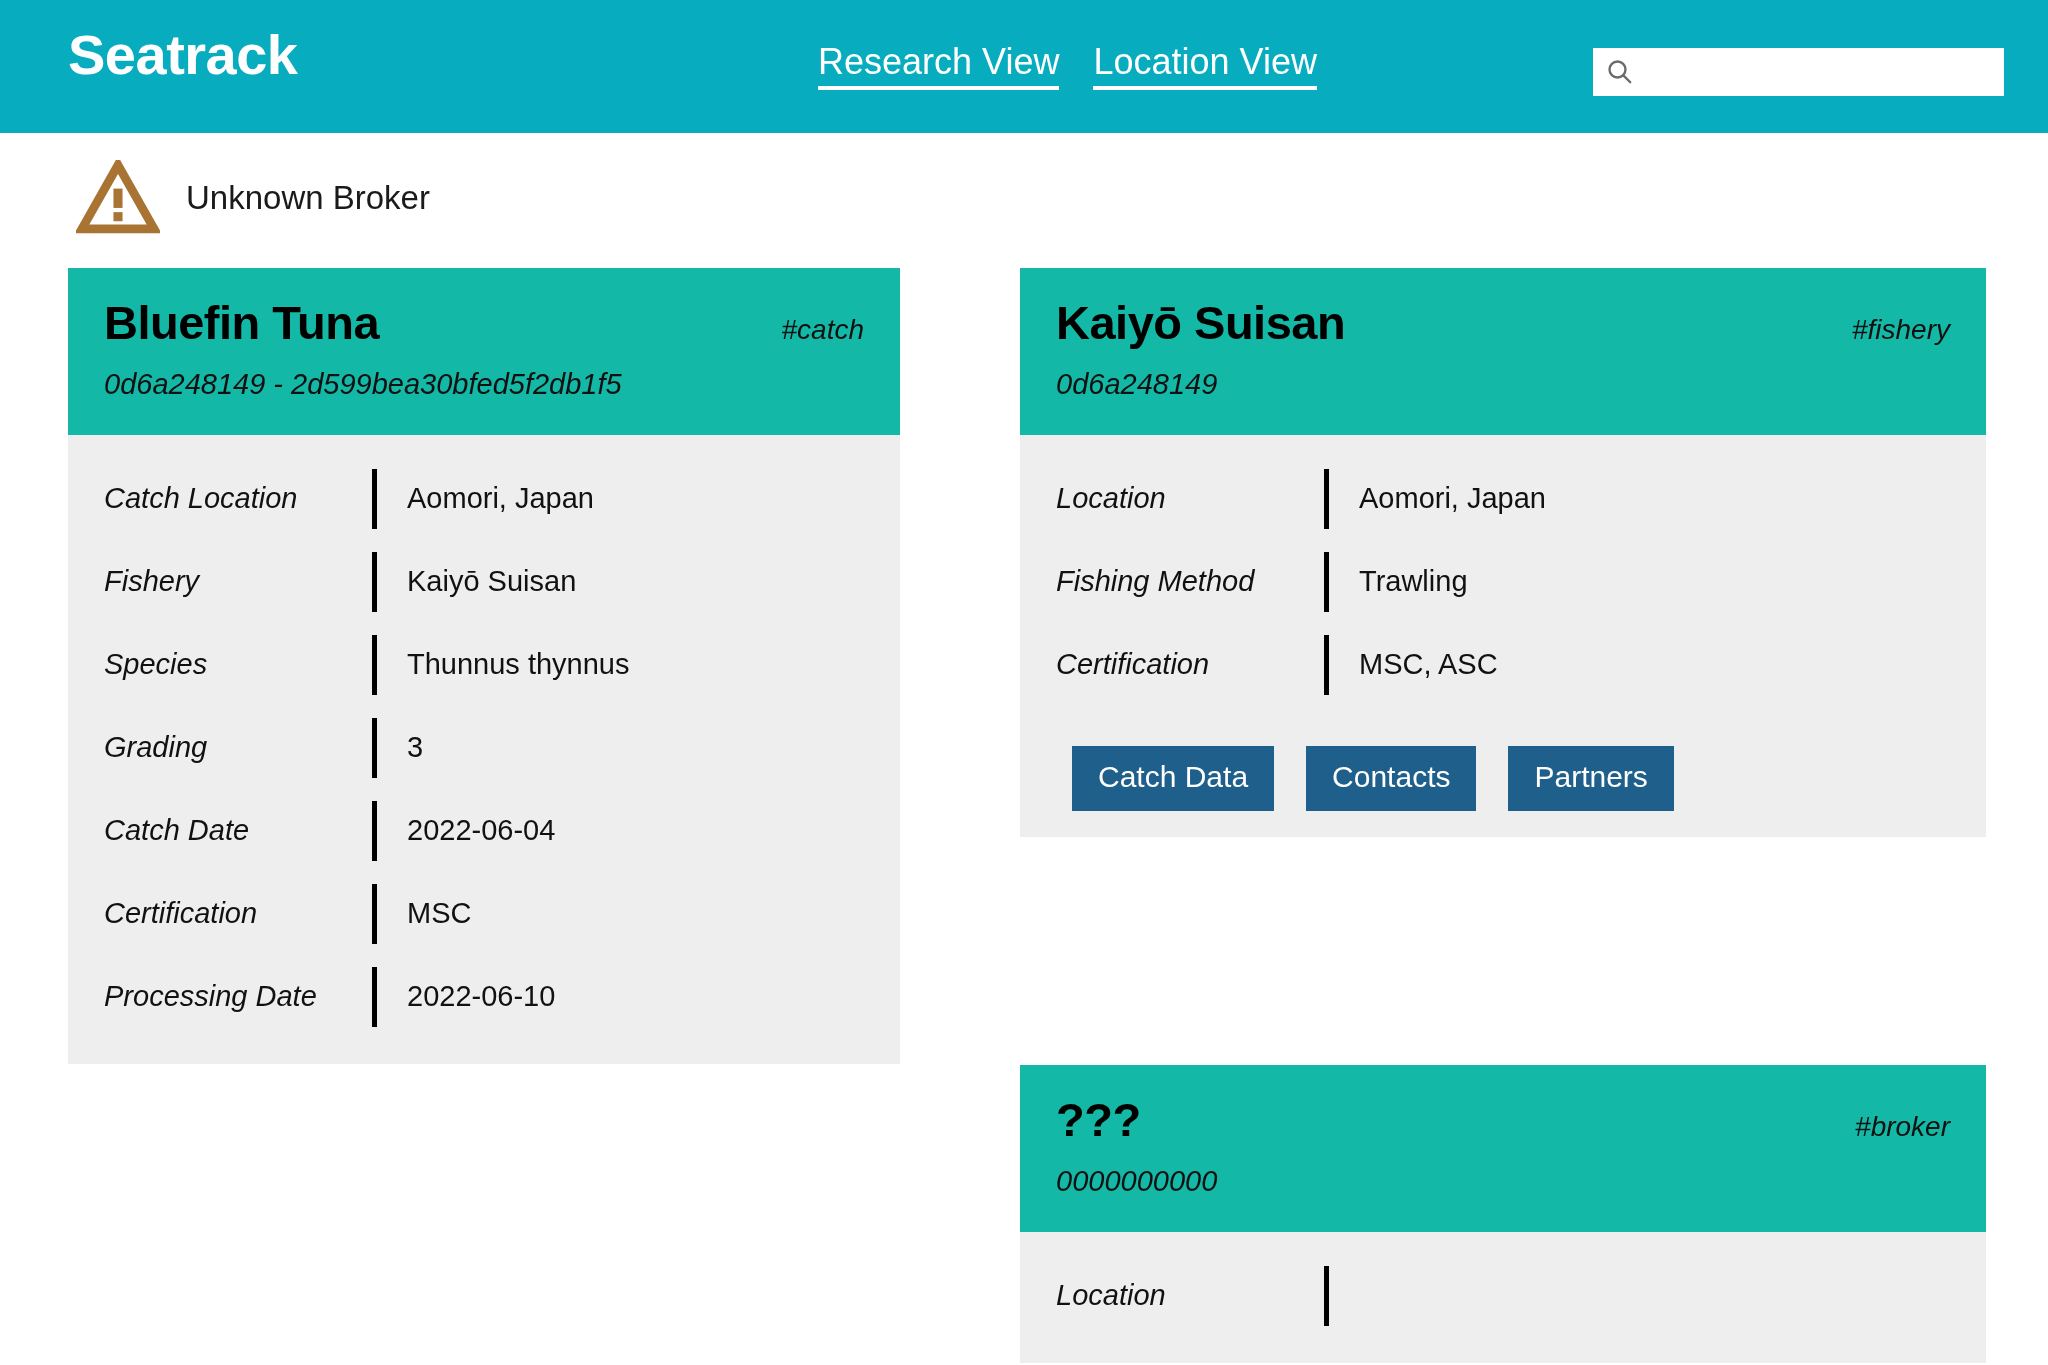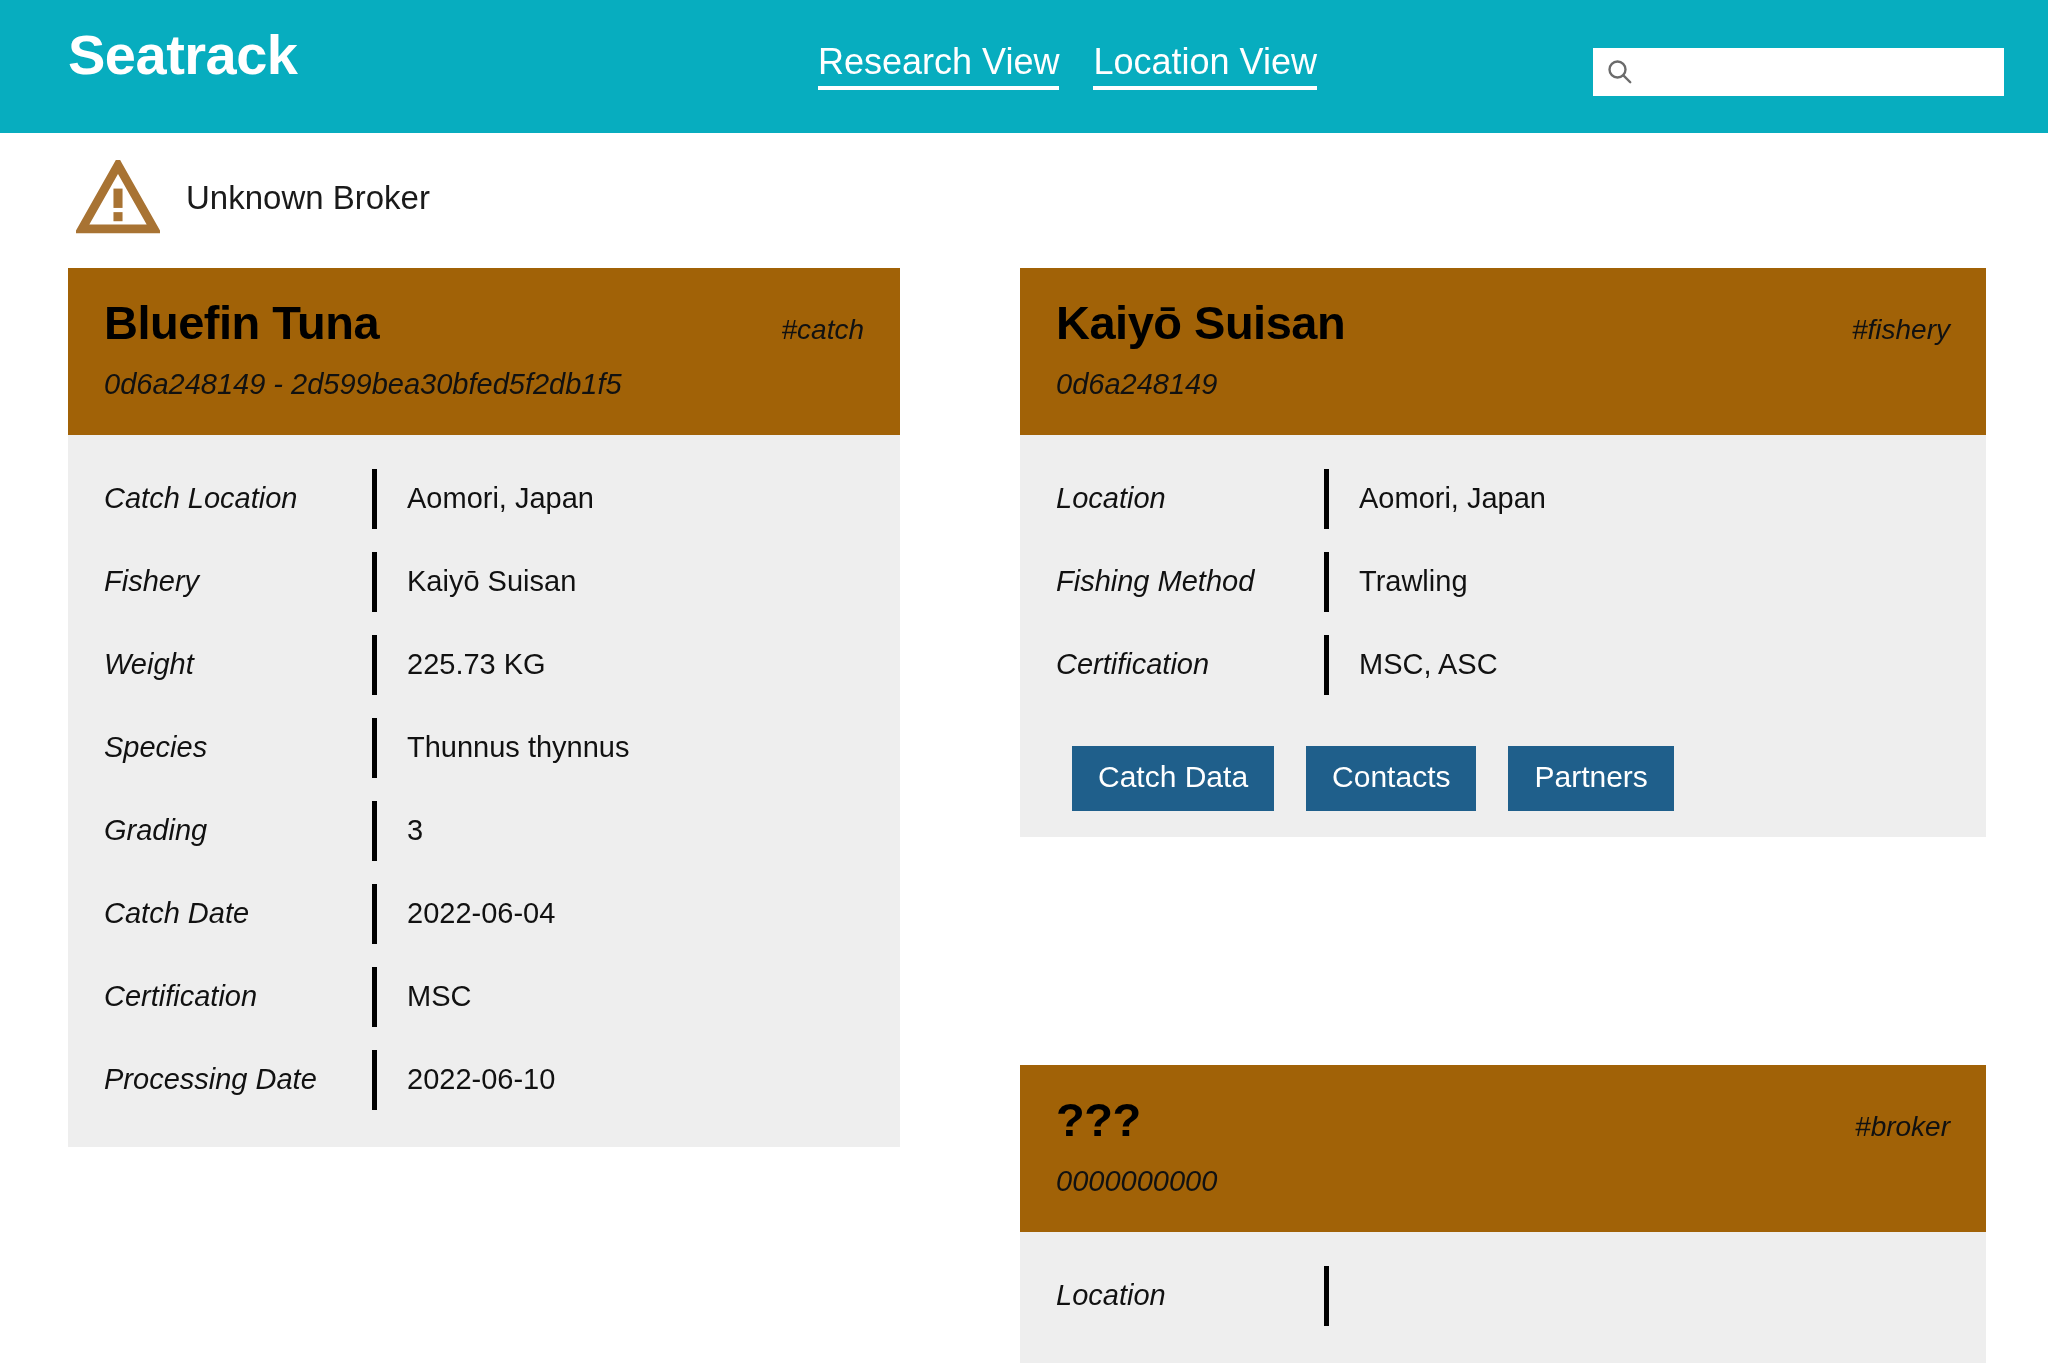--- a/index.html
+++ b/index.html
@@ -104,21 +104,21 @@
     line-height: 1;
   }
 
   
   .card {
     position: absolute;
     background: #eeeeee;
     box-sizing: border-box;
   }
   .card-header {
-    background: #a16207;
+    background: #14b8a6;
     padding: 30px 36px 34px 36px;
     box-sizing: border-box;
   }
   .card-title-row {
     display: flex;
     align-items: baseline;
     justify-content: space-between;
   }
   .card-title {
     font-size: 47px;
@@ -235,25 +235,20 @@
       <span class="detail-label">Catch Location</span>
       <span class="detail-divider"></span>
       <span class="detail-value">Aomori, Japan</span>
     </div>
     <div class="detail-row">
       <span class="detail-label">Fishery</span>
       <span class="detail-divider"></span>
       <span class="detail-value">Kaiyō Suisan</span>
     </div>
     <div class="detail-row">
-      <span class="detail-label">Weight</span>
-      <span class="detail-divider"></span>
-      <span class="detail-value">225.73 KG</span>
-    </div>
-    <div class="detail-row">
       <span class="detail-label">Species</span>
       <span class="detail-divider"></span>
       <span class="detail-value">Thunnus thynnus</span>
     </div>
     <div class="detail-row">
       <span class="detail-label">Grading</span>
       <span class="detail-divider"></span>
       <span class="detail-value">3</span>
     </div>
     <div class="detail-row">

